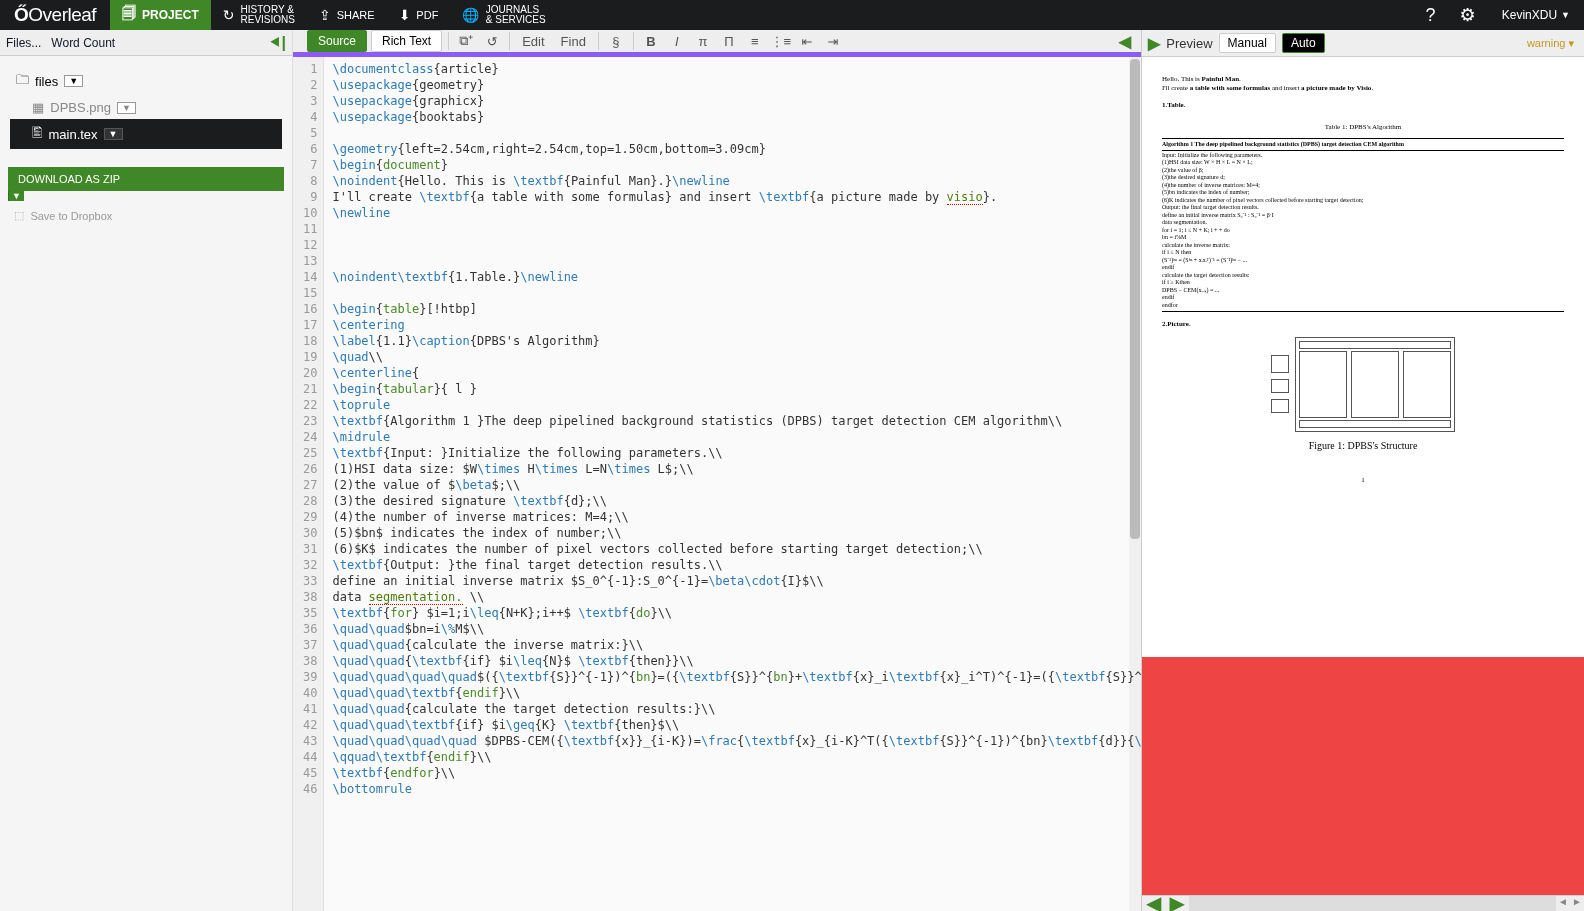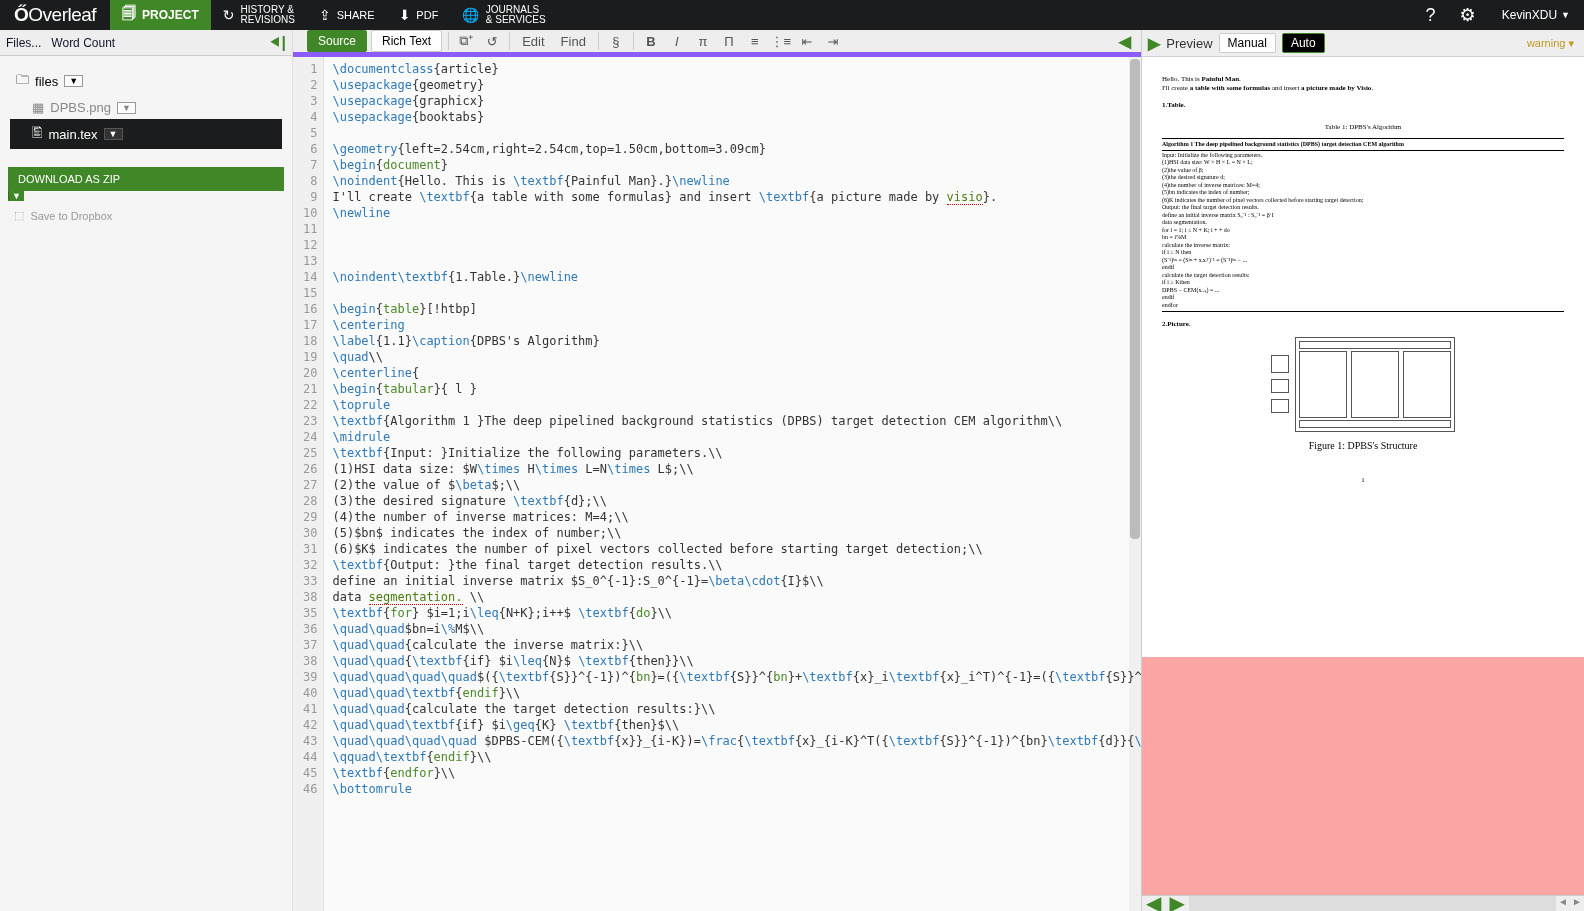--- a/index.html
+++ b/index.html
@@ -44,21 +44,21 @@
 .err { color: #4d7c0f; border-bottom: 1px dotted #c00; }
 .gr { color: #4a8a28; }
 
 .preview-pane { width: 443px; background: #888; display: flex; flex-direction: column; border-left: 1px solid #ccc; }
 .pv-toolbar { background: #eee; height: 27px; display: flex; align-items: center; padding: 0 6px; gap: 6px; border-bottom: 1px solid #ccc; }
 .pv-arrow { color: #408827; font-size: 16px; font-weight: bold; cursor: pointer; }
 .pv-lab { font-size: 13px; color: #333; }
 .pv-tab { padding: 2px 8px; font-size: 12px; border: 1px solid #ccc; background: #fff; cursor: pointer; border-radius: 2px; }
 .pv-tab.active { background: #000000; color: #fff; border-color: #408827; }
 .pv-warn { margin-left: auto; color: #c09820; font-size: 11px; cursor: pointer; padding: 2px 4px; }
-.pv-scroll { flex: 1; background: #fca5a5; overflow: auto; padding: 0; position: relative; }
+.pv-scroll { flex: 1; background: #ef4444; overflow: auto; padding: 0; position: relative; }
 .page { background: #fff; margin: 0; width: 100%; min-height: 600px; font-family: "Times New Roman", serif; font-size: 7px; padding: 18px 20px; color: #000; line-height: 1.25; }
 .page .algbox { border-top: 1px solid #000; border-bottom: 1px solid #000; margin: 6px 0; padding: 2px 0; font-size: 6px; }
 .page .algbox .hdr { border-bottom: 0.5px solid #000; padding-bottom: 1px; margin-bottom: 1px; }
 .page .figbox { display: flex; justify-content: center; gap: 6px; margin: 8px 0; }
 .page .box { border: 1px solid #555; font-size: 5px; display: flex; align-items: center; justify-content: center; }
 .pv-bottom { height: 16px; background: #eee; display: flex; border-top: 1px solid #ccc; }
 .pv-bottom .tri { color: #408827; font-size: 20px; line-height: 14px; cursor: pointer; padding: 0 4px; }
 .pv-bottom .sb { flex: 1; background: #ddd; position: relative; }
 
 .vscroll-fake { position: absolute; right: 0; top: 27px; bottom: 0; width: 12px; background: rgba(0,0,0,0.04); }

